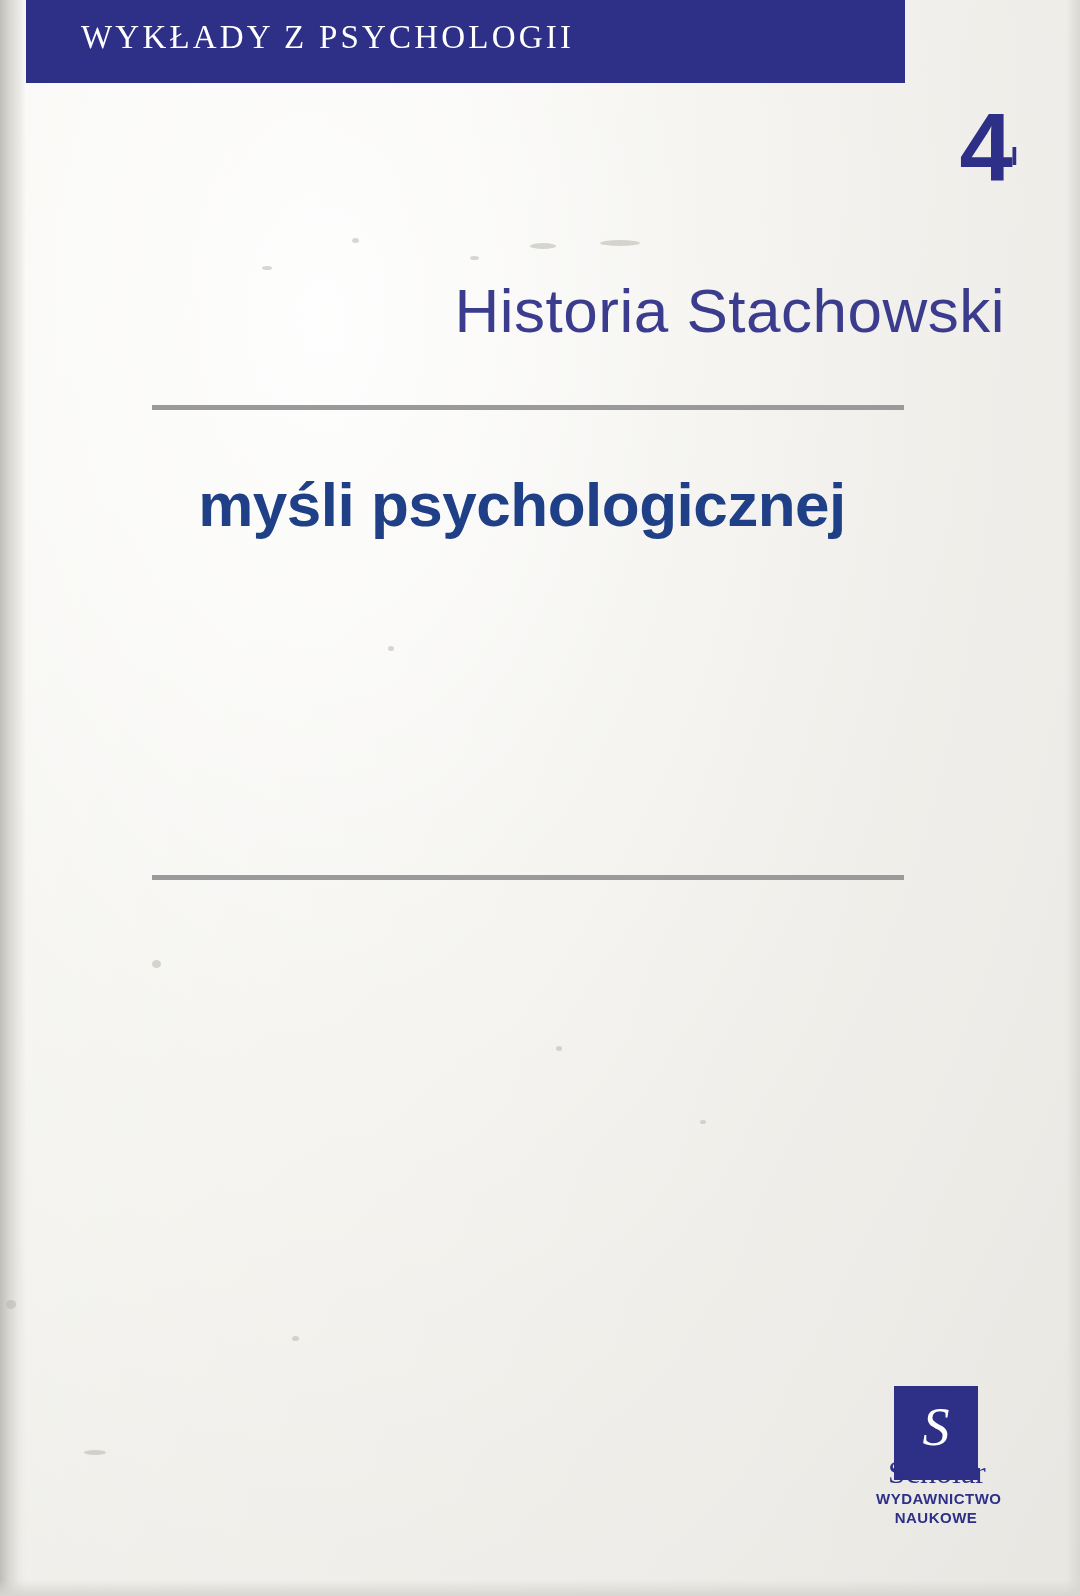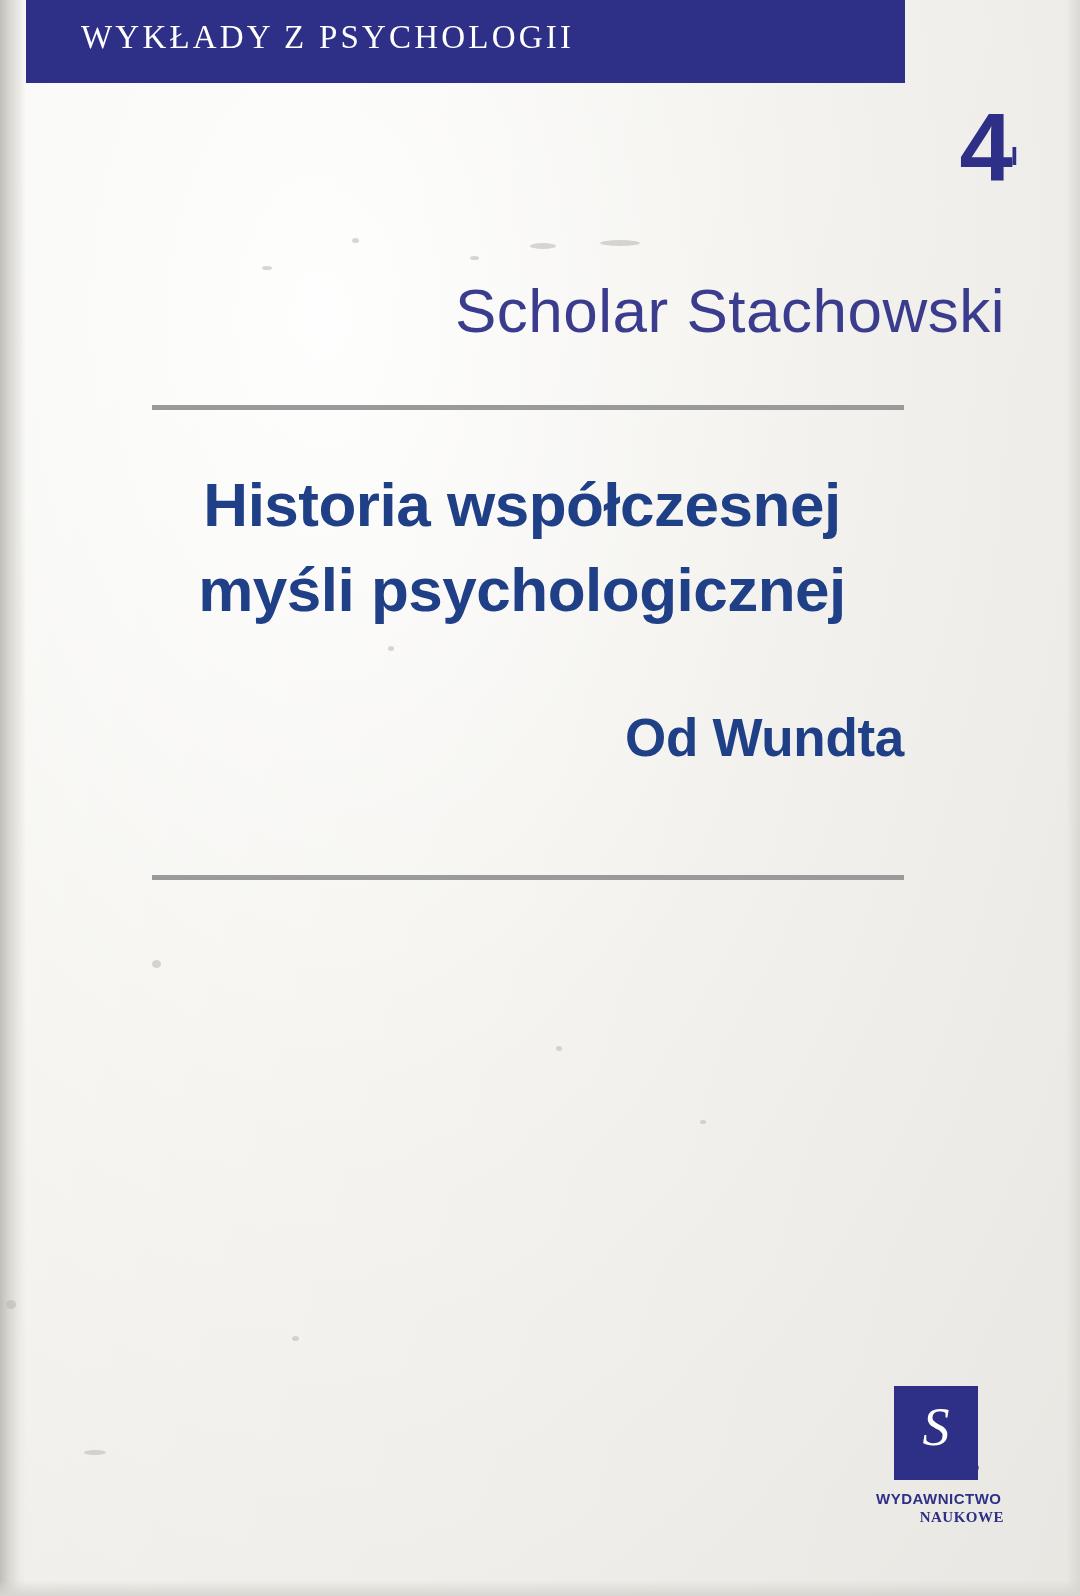--- a/index.html
+++ b/index.html
@@ -182,49 +182,49 @@
     height: 94px;
     color: #ffffff;
     font-family: "Liberation Serif", serif;
     font-size: 54px;
     font-style: italic;
     line-height: 82px;
     text-align: center;
   }
   .logo-wordmark {
     position: absolute;
-    left: 0;
+    left: 12px;
     top: 68px;
     width: 120px;
-    text-align: center;
+    text-align: left;
     color: #2e2f86;
     font-family: "Liberation Serif", serif;
-    font-size: 28px;
+    font-size: 32px;
     background: rgba(255,255,255,0.0);
   }
   .logo-sub1 {
     position: absolute;
     left: 0;
     top: 104px;
     width: 120px;
     text-align: left;
     color: #2e2f86;
     font-family: "Liberation Sans", sans-serif;
     font-size: 15px;
     font-weight: bold;
     letter-spacing: 0.5px;
   }
   .logo-sub2 {
     position: absolute;
-    left: 8px;
+    left: 0;
     top: 123px;
     width: 120px;
-    text-align: right;
-    color: #2e2f86;
-    font-family: Liberation Serif, serif;
+    text-align: center;
+    color: #2e2f86;
+    font-family: Liberation Sans, sans-serif;
     font-size: 15px;
     font-weight: bold;
     letter-spacing: 0.5px;
   }
 
   
   .speck {
     position: absolute;
     background: #b9b6ad;
     border-radius: 50%;
@@ -256,31 +256,29 @@
   <div class="speck" style="left:700px; top:1120px; width:6px; height:4px;"></div>
 
   <div class="series-banner">
     <div class="series-label">WYKŁADY Z PSYCHOLOGII</div>
   </div>
 
   <div class="volume-number">
     <span>4</span><span class="vol-sub">I</span>
   </div>
 
-  <div class="author">Scholar Stachowski</div>
+  <div class="author">Historia Stachowski</div>
 
   <div class="rule rule-top"></div>
 
   <div class="title-block">
-    <span>Historia współczesnej</span>
     <span class="title-line-2">myśli psychologicznej</span>
   </div>
 
   <div class="subtitle-block">
-    <span>Od Wundta</span>
   </div>
 
   <div class="rule rule-bottom"></div>
 
   <div class="publisher-logo">
     <div class="logo-mark">
       <div class="logo-glyph">S</div>
     </div>
     <div class="logo-wordmark">Scholar</div>
     <div class="logo-sub1">WYDAWNICTWO</div>

